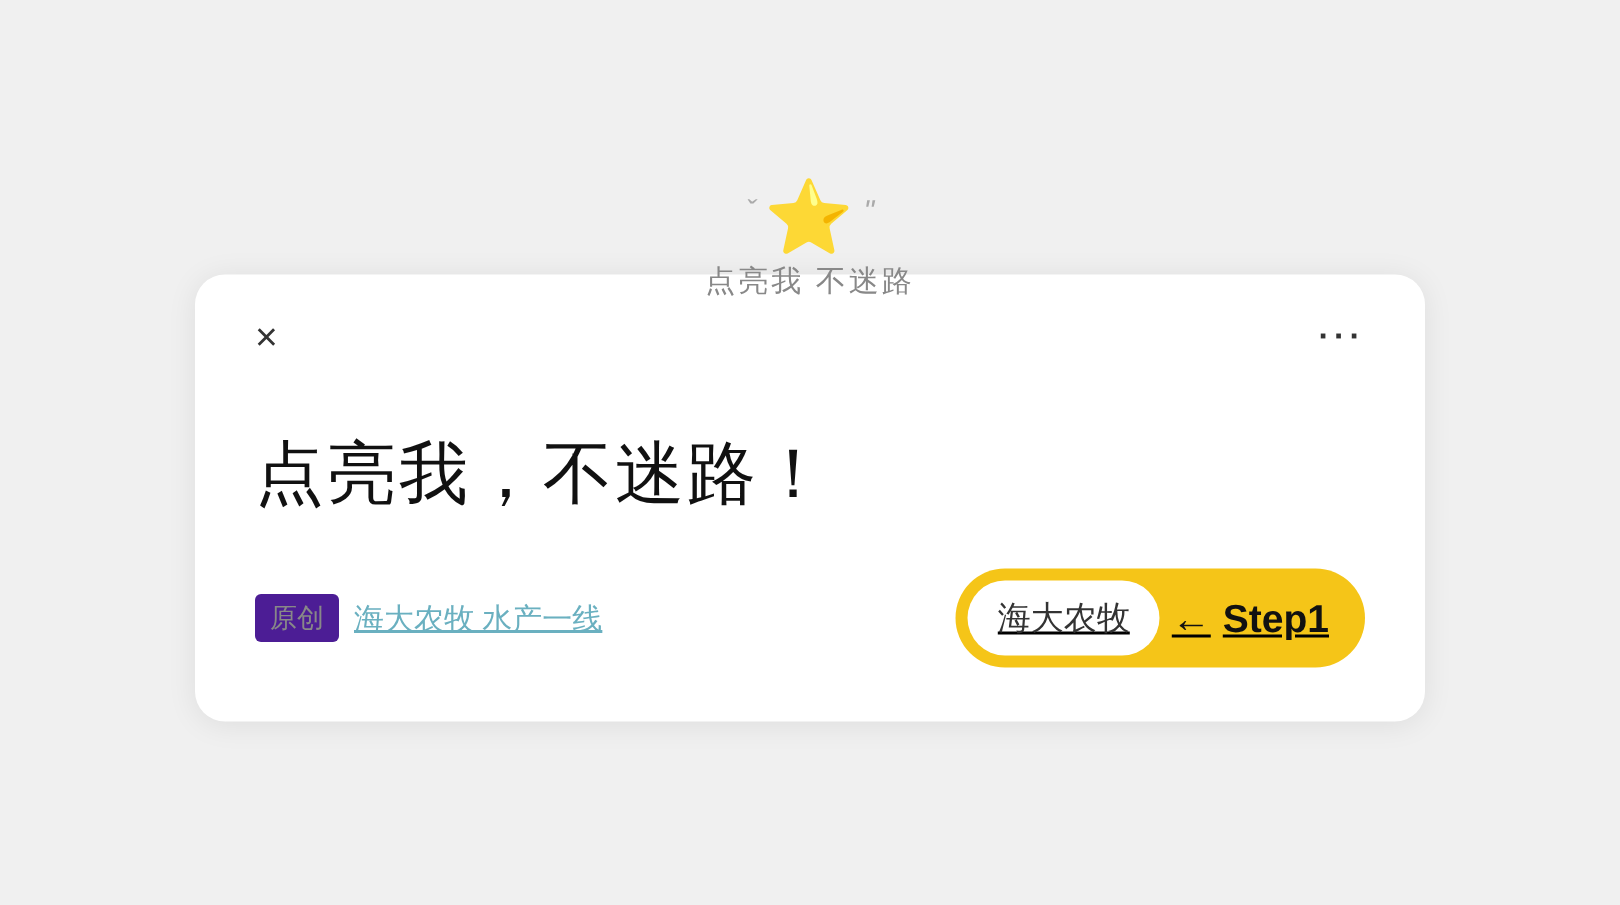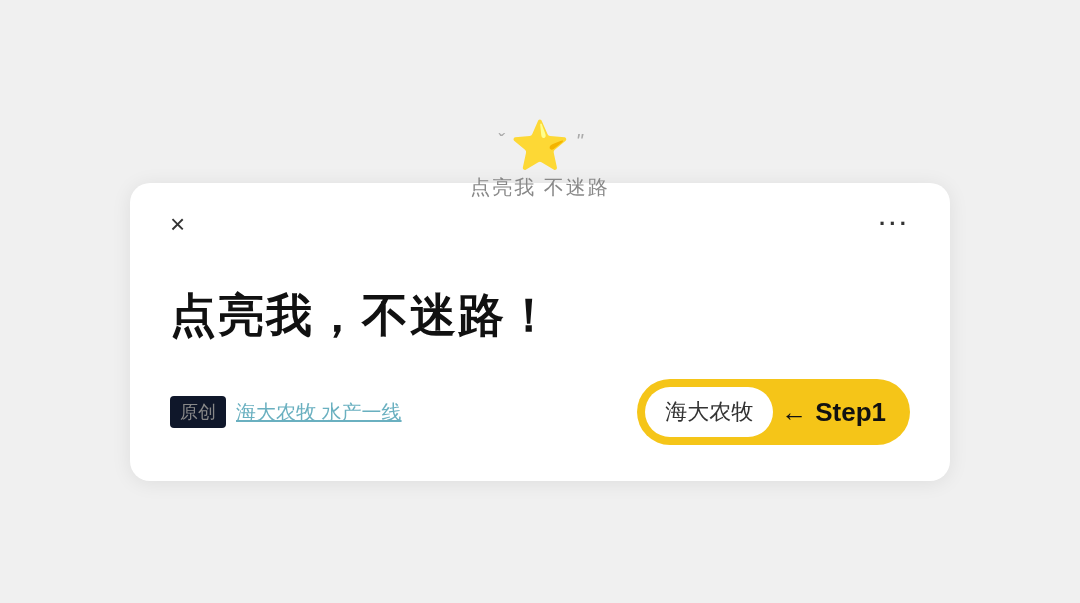--- a/index.html
+++ b/index.html
@@ -94,54 +94,55 @@
     .more-btn {
       font-size: 22px;
       color: #333;
       cursor: pointer;
       letter-spacing: 3px;
       font-weight: 700;
     }
 
     .card-title {
       font-size: 46px;
-      font-weight: 700;
+      font-weight: 400;
       color: #111;
       margin-bottom: 32px;
       letter-spacing: 2px;
     }
 
     .card-meta {
       display: flex;
       align-items: center;
       gap: 10px;
     }
 
     .meta-original {
-      background: #0f172a;
+      background: #4c1d95;
       color: #888;
       font-size: 18px;
       padding: 4px 10px;
       border-radius: 4px;
     }
 
     .meta-account {
       color: #6ab0c0;
       font-size: 20px;
       text-decoration: underline;
     }
 
     .step1-wrapper {
       margin-left: auto;
       display: flex;
       align-items: center;
       background: #f5c518;
       border-radius: 50px;
       padding: 8px 8px 8px 0px;
       gap: 0;
+      text-decoration: underline;
     }
 
     .step1-highlight {
       background: #fff;
       border-radius: 40px;
       padding: 10px 20px;
       font-size: 22px;
       color: #333;
       font-weight: 500;
       margin-left: 8px;

